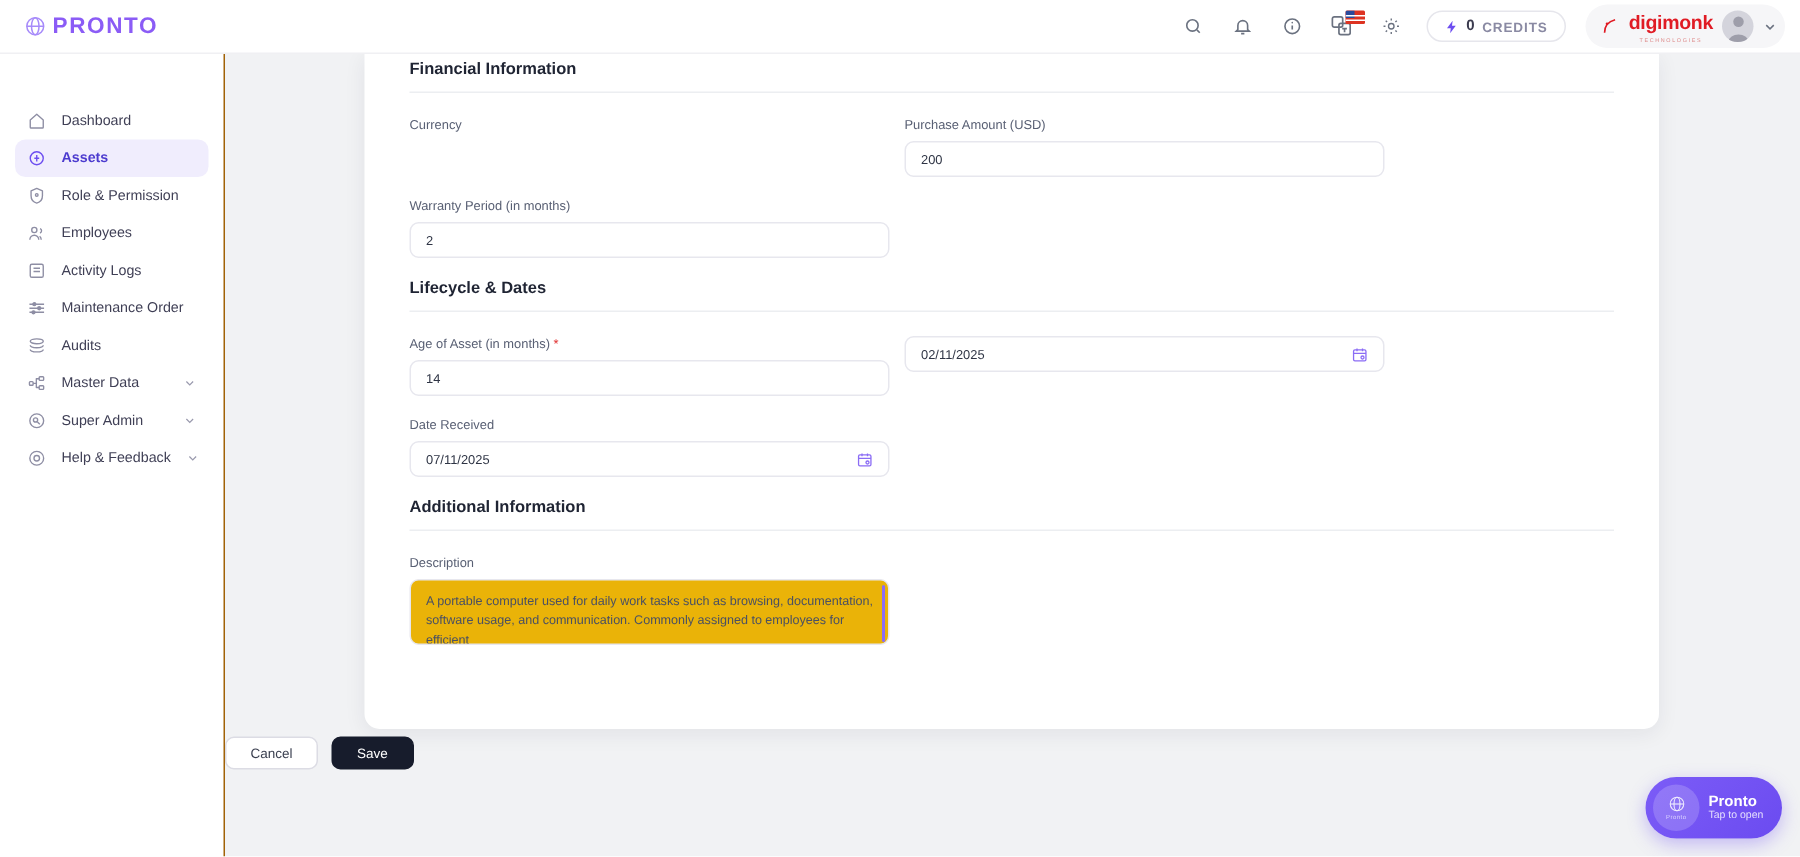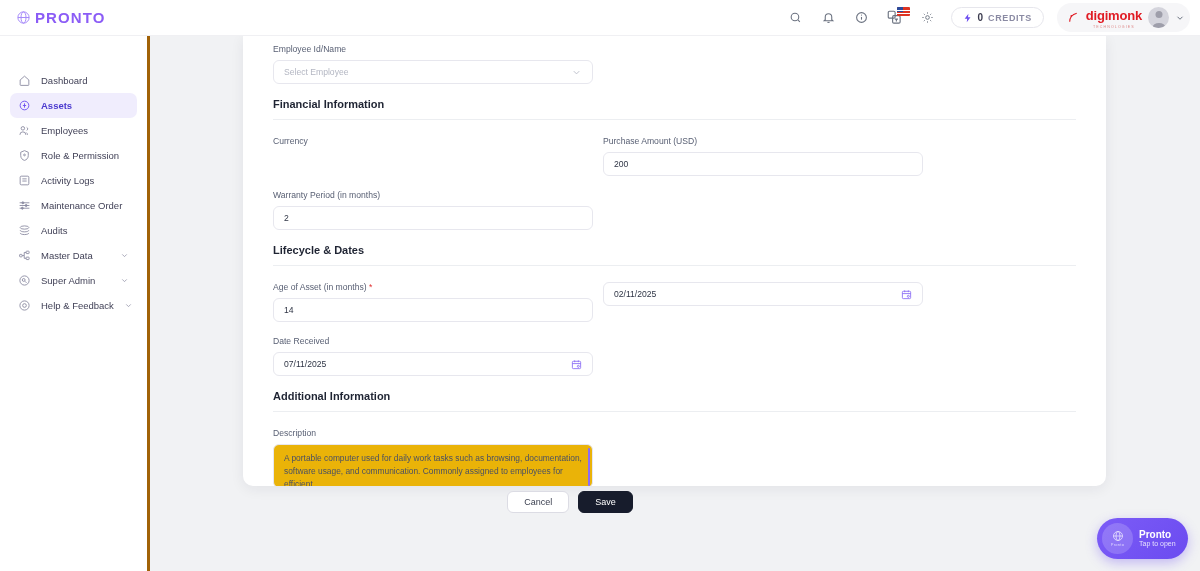--- a/index.html
+++ b/index.html
@@ -63,21 +63,21 @@
   }
   .avatar::after {
     content: ''; position: absolute; bottom: -4px; left: 50%;
     transform: translateX(-50%); width: 13px; height: 9px;
     border-radius: 50% 50% 0 0; background: #9e9eaa;
   }
 
   
   .sidebar {
     position: absolute; top: 36px; left: 0; width: 150px; height: 535px;
-    background: #ffffff; border-right: 3px solid #a16207;
+    background: #ffffff; border-right: 1px solid #a16207;
     padding-top: 32px; z-index: 20;
   }
   .nav-item {
     display: flex; align-items: center; gap: 10px;
     height: 25px; margin: 0 10px 0 10px; padding: 0 8px;
     border-radius: 7px; cursor: pointer; position: relative;
   }
   .nav-item.active { background: #f0edfd; }
   .nav-label {
     font-size: 9.5px; color: #3f3f55; white-space: nowrap;
@@ -133,21 +133,21 @@
     color: #4a5063; overflow: hidden; position: relative; background: #eab308;
   }
   .ta-scroll {
     position: absolute; right: 2px; top: 3px; width: 2.5px; height: 38px;
     background: #8b6cf5; border-radius: 2px;
   }
 
   
   .actions {
     position: absolute; left: 0; top: 455px; width: 852px;
-    display: flex; justify-content: center; gap: 9px;
+    display: flex; justify-content: flex-start; gap: 9px;
     padding-right: 12px;
   }
   .btn {
     height: 22px; border-radius: 6px; font-size: 9px;
     display: flex; align-items: center; justify-content: center;
     cursor: pointer; padding: 0 16px;
   }
   .btn-cancel { background: #fff; border: 1px solid #dcdce4; color: #3a3f4f; }
   .btn-save { background: #171c2c; color: #ffffff; border: 1px solid #171c2c; }
 
@@ -273,35 +273,35 @@
             <svg width="13" height="13" viewBox="0 0 24 24" fill="none" stroke="currentColor" stroke-width="1.7" stroke-linejoin="round">
               <circle cx="12" cy="12" r="8"></circle>
               <path d="M12 8v8M9 12h6"></path>
             </svg>
           </span>
           <span class="nav-label">Assets</span>
         </div>
         <div class="nav-item">
           <span class="nav-ico">
             <svg width="13" height="13" viewBox="0 0 24 24" fill="none" stroke="currentColor" stroke-width="1.7" stroke-linejoin="round">
+              <path d="M12 3l7 3v6c0 5-3.2 8-7 9-3.8-1-7-4-7-9V6z"></path>
+              <circle cx="12" cy="11" r="1.6"></circle>
+            </svg>
+          </span>
+          <span class="nav-label">Role &amp; Permission</span>
+        </div>
+        <div class="nav-item">
+          <span class="nav-ico">
+            <svg width="13" height="13" viewBox="0 0 24 24" fill="none" stroke="currentColor" stroke-width="1.7" stroke-linejoin="round">
               <circle cx="9" cy="8" r="3.2"></circle>
               <path d="M3.5 20a5.5 5.5 0 0111 0"></path>
               <path d="M16 6.2a3 3 0 010 5.6M17.5 20a5.4 5.4 0 00-2-4.2"></path>
             </svg>
           </span>
           <span class="nav-label">Employees</span>
-        </div>
-        <div class="nav-item">
-          <span class="nav-ico">
-            <svg width="13" height="13" viewBox="0 0 24 24" fill="none" stroke="currentColor" stroke-width="1.7" stroke-linejoin="round">
-              <path d="M12 3l7 3v6c0 5-3.2 8-7 9-3.8-1-7-4-7-9V6z"></path>
-              <circle cx="12" cy="11" r="1.6"></circle>
-            </svg>
-          </span>
-          <span class="nav-label">Role &amp; Permission</span>
         </div>
         <div class="nav-item">
           <span class="nav-ico">
             <svg width="13" height="13" viewBox="0 0 24 24" fill="none" stroke="currentColor" stroke-width="1.7" stroke-linejoin="round">
               <rect x="4" y="4" width="16" height="16" rx="2"></rect>
               <path d="M8 9h8M8 13h8"></path>
             </svg>
           </span>
           <span class="nav-label">Activity Logs</span>
         </div>
@@ -372,31 +372,20 @@
           </span>
         </div>
       </div>
   </div>
 
   <div class="page-bg">
 
     <div class="card">
       <div class="card-inner">
 
-        <div class="grp" style="padding-top:8px;">
-          <span class="field-label">Employee Id/Name</span>
-          <div class="inp placeholder col">
-            <span>Select Employee</span>
-            <span class="tail">
-              <svg width="11" height="11" viewBox="0 0 24 24" fill="none" stroke="currentColor" stroke-width="2">
-                  <path d="M6 9l6 6 6-6"></path>
-                </svg>
-            </span>
-          </div>
-        </div>
 
         <div class="section-title">Financial Information</div>
         <div class="divider"></div>
 
         <div class="row grp">
           <div class="col">
             <span class="field-label">Currency</span>
           </div>
           <div class="col">
             <span class="field-label">Purchase Amount (USD)</span>

